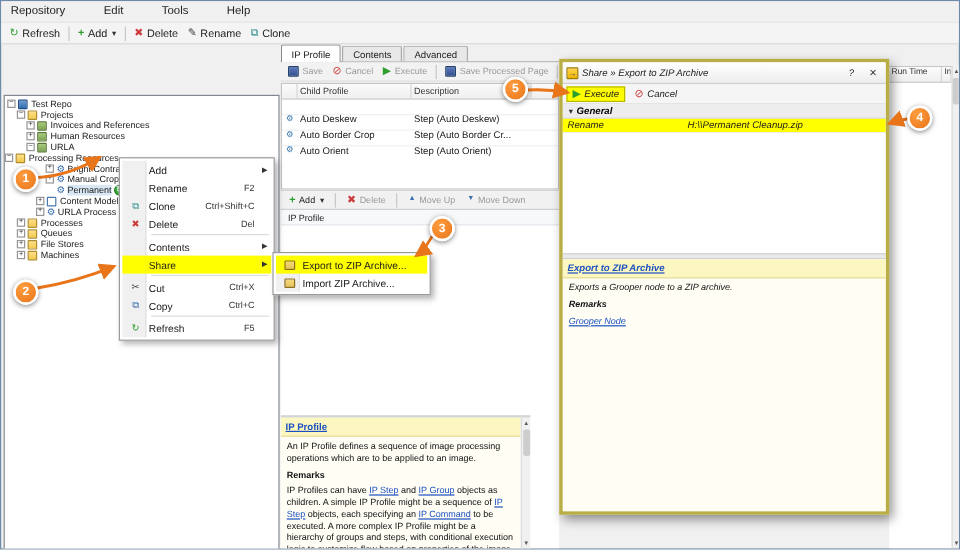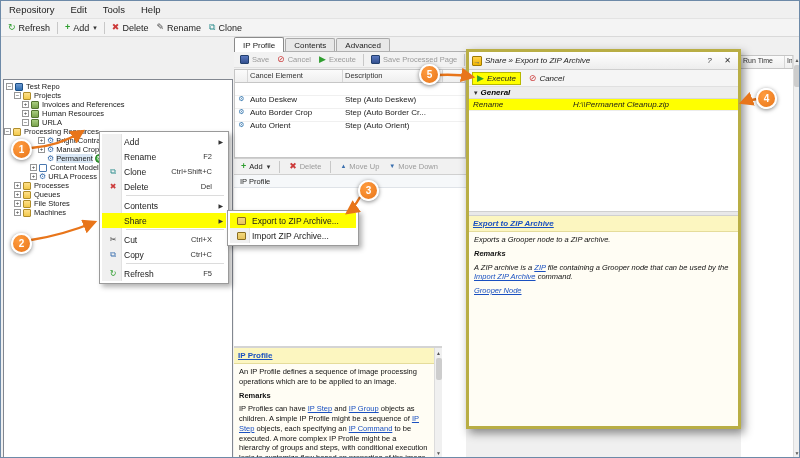--- a/index.html
+++ b/index.html
@@ -1,20 +1,20 @@
 <!DOCTYPE html>
 <html><head>
 <meta charset="utf-8">
 <style>
   html,body{margin:0;padding:0;background:#d8d8d8;}
   *{box-sizing:border-box;font-family:"Liberation Sans","DejaVu Sans",sans-serif;}
   .win{position:relative;width:800px;height:458px;background:#f0f0f0;border:1px solid #6d8aa8;overflow:hidden;}
   .abs{position:absolute;}
   
-  .menubar{position:absolute;left:0;top:0;width:798px;height:18px;background:#f0f0f0;display:flex;align-items:center;font-size:9.5px;color:#222;border-bottom:1px solid #e3e3e3;}
+  .menubar{position:absolute;left:0;top:0;width:798px;height:18px;background:#f0f0f0;display:flex;align-items:center;font-size:9.5px;color:#222;border-bottom:1px solid #e3e3e3;gap:16px;}
   .mb-item{padding:2px 8px;}
   .topbar{position:absolute;left:0;top:18px;width:798px;height:18px;background:#f4f4f4;display:flex;align-items:center;font-size:9px;color:#222;border-bottom:1px solid #d9d9d9;padding-left:3px;}
   .tb-btn{display:inline-flex;align-items:center;gap:3px;padding:1px 4px;white-space:nowrap;}
   .sep{width:1px;height:12px;background:#c8c8c8;margin:0 3px;}
   .gly{font-size:9px;line-height:9px;}
   .g-green{color:#2f9e2f;} .g-red{color:#cc3b3b;} .g-blue{color:#3a6fae;} .g-teal{color:#2f8f8f;} .g-dark{color:#444;}
   .drop{font-size:7px;color:#333;margin-left:1px;}
   .icobox{display:inline-block;width:9px;height:9px;border-radius:1px;}
   .i-save{background:linear-gradient(#5b79c0,#33508f);border:1px solid #23406e;}
   .i-diag{background:linear-gradient(#6aa7e0,#2e6fb0);border:1px solid #1d4f86;}
@@ -235,21 +235,21 @@
     <span class="sep"></span>
     <span class="tb-btn dmo" style="color:#15365c;">
         <span class="icobox i-diag"></span>
         <span>Diagnostics Mode On</span>
       </span>
   </div>
 
   <div class="grid">
     <div class="ghead">
       <span></span>
-      <span>Cancel Element</span>
+      <span>Child Profile</span>
       <span>Description</span>
       <span></span>
     </div>
     <div class="grow">
       <span class="rowgear">⚙</span>
       <span>Auto Deskew</span>
         <span>Step (Auto Deskew)</span>
         <span></span>
     </div>
     <div class="grow">
@@ -427,21 +427,20 @@
       <span>Rename</span>
       <span>H:\\Permanent Cleanup.zip</span>
     </div>
     <div class="dlgfill"></div>
     <div class="split"></div>
     <div class="dlg-help">
       <div class="help-title">Export to ZIP Archive</div>
       <div class="help-body">
         <p>Exports a Grooper node to a ZIP archive.</p>
         <p class="bhead">Remarks</p>
-        <p><span>A ZIP archive is a </span><span class="hlink">ZIP</span><span> file containing a Grooper node that can be used by the </span><span class="hlink">Import ZIP Archive</span><span> command.</span></p>
         <p><span class="hlink">Grooper Node</span></p>
       </div>
     </div>
   </div>
 
   <svg class="abs" style="left:0;top:0;z-index:48;pointer-events:none;" width="800" height="458" viewBox="0 0 800 458">
     <defs>
       <marker id="ah" markerWidth="8" markerHeight="8" refX="5" refY="3" orient="auto">
         <path d="M0,0 L6,3 L0,6 Z" fill="#e8751a"></path>
       </marker>

